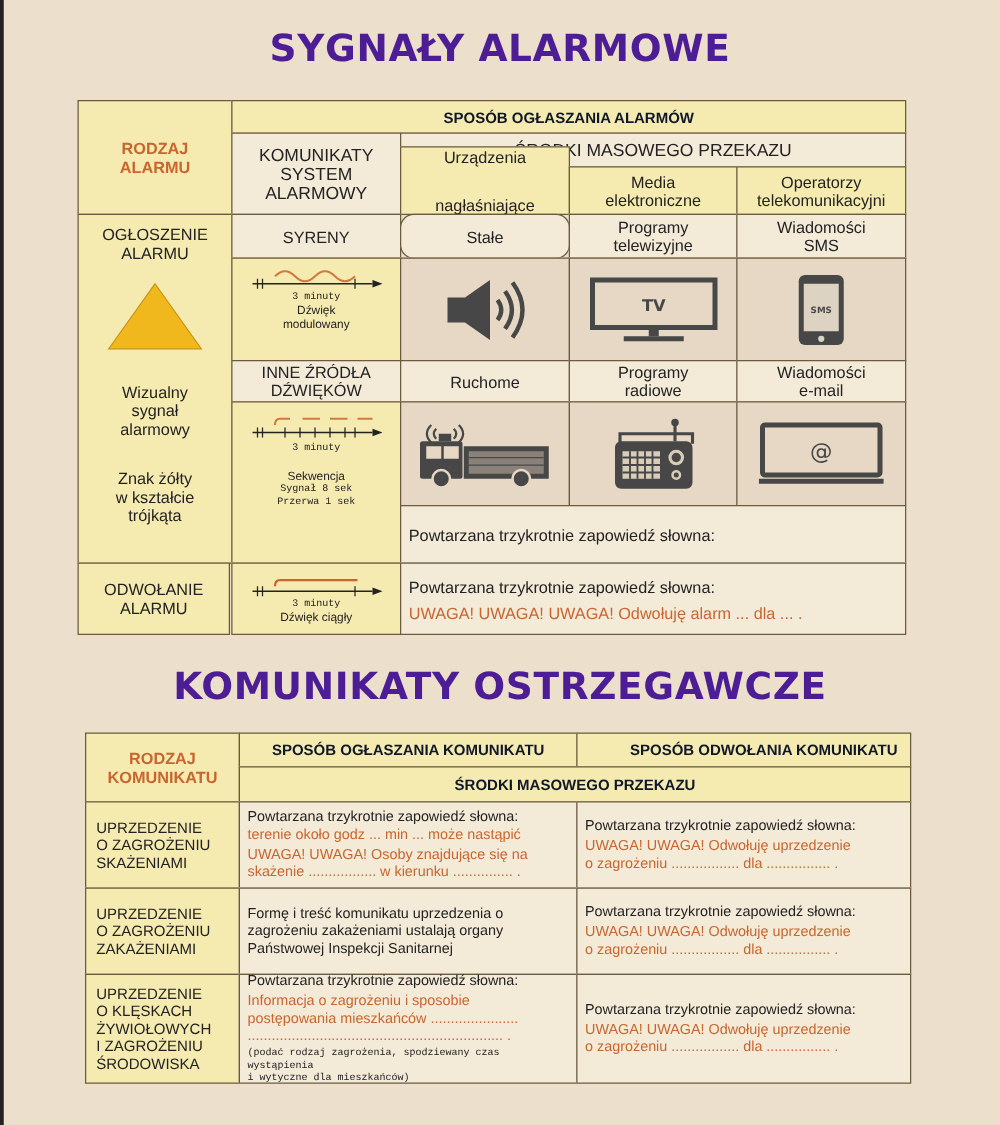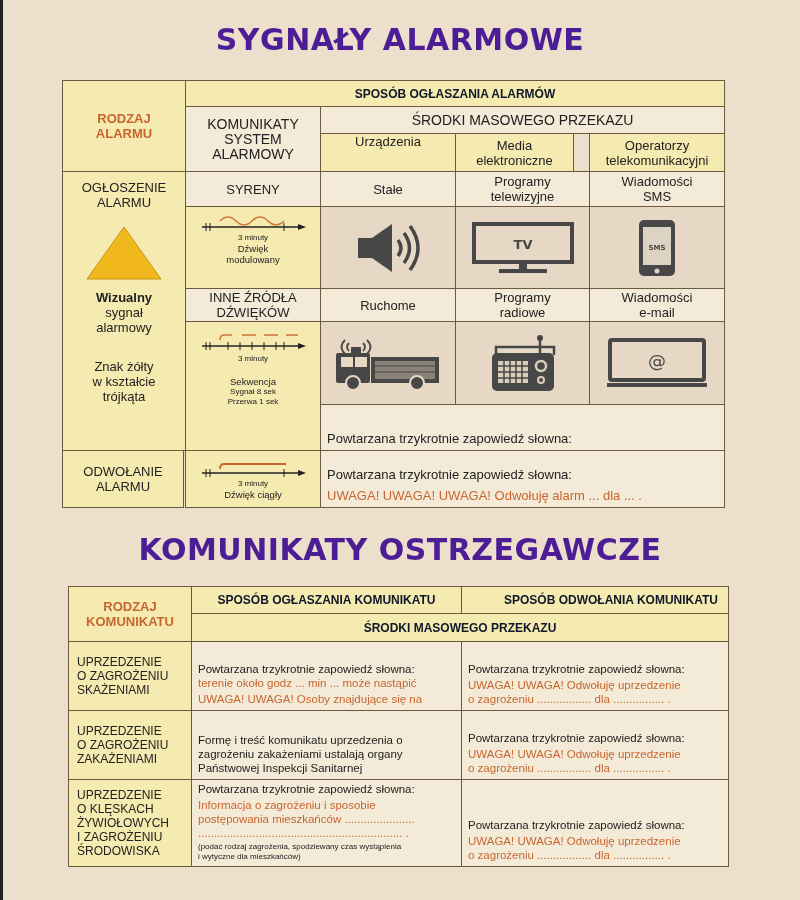--- a/index.html
+++ b/index.html
@@ -18,23 +18,23 @@
   .cell { position:absolute; box-sizing:border-box; border:1px solid #6b5a3e; display:flex; align-items:center; justify-content:center; text-align:center; flex-direction:column; }
   .y { background:#f5eab0; }
   .c { background:#f4ead8; }
   .g { background:#e6d8c4; }
   .orange { color:#c8662f; font-weight:bold; }
   .hdr { font-weight:bold; color:#0f172a; font-size:12px; }
   .s13 { font-size:13px; line-height:15px; }
   .s14 { font-size:14px; line-height:15px; }
   .s12 { font-size:12px; line-height:14px; }
   .s11 { font-size:11.5px; line-height:14px; }
-  .small { font-size:8px; line-height:10px; }
+  .small { font-size:8px; line-height:10px;font-family:Liberation Mono, monospace; }
   .mid { font-size:9.5px; line-height:11px; }
-  .msg { text-align:left; align-items:flex-start; justify-content:flex-end; padding:4px 6px; }
+  .msg { text-align:left; align-items:flex-start; justify-content:center; padding:4px 6px; }
   .msg .o { color:#c8662f; }
   .icon { color:#474747; }
 </style>
 </head>
 <body>
 
 <div class="frame-l"></div>
 
 <div class="title t1">SYGNAŁY ALARMOWE</div>
 
@@ -44,40 +44,40 @@
     <div class="orange s13">RODZAJ</div>
     <div class="orange s13">ALARMU</div>
   </div>
   <div class="cell y hdr" style="left:185px;top:80px;width:540px;height:27px;">SPOSÓB OGŁASZANIA ALARMÓW</div>
   <div class="cell c s14" style="left:185px;top:106px;width:136px;height:66px;">
     <div>KOMUNIKATY</div>
     <div>SYSTEM</div>
     <div>ALARMOWY</div>
   </div>
   <div class="cell c s14" style="left:320px;top:106px;width:405px;height:28px;">ŚRODKI MASOWEGO PRZEKAZU</div>
-  <div class="cell y s13" style="left:320px;top:133px;width:136px;height:55px;gap:24px;">
+  <div class="cell y s13" style="left:320px;top:117px;width:136px;height:55px;gap:24px;">
     <div>Urządzenia</div>
     <div>nagłaśniające</div>
   </div>
-  <div class="cell y s13" style="left:455px;top:133px;width:119px;height:39px;">
+  <div class="cell y s13" style="left:455px;top:133px;width:135px;height:39px;">
     <div>Media</div>
     <div>elektroniczne</div>
   </div>
   <div class="cell y s13" style="left:589px;top:133px;width:136px;height:39px;text-align:center;">
     <div>Operatorzy</div>
     <div>telekomunikacyjni</div>
   </div>
 
   <div class="cell y" style="left:62px;top:171px;width:124px;height:280px;justify-content:flex-start;padding-top:8px;">
     <div class="s13">OGŁOSZENIE</div>
     <div class="s13">ALARMU</div>
     <svg width="80" height="58" style="margin-top:14px;">
       <polygon points="40,3 77,55 3,55" fill="#f0b81c" stroke="#c89410" stroke-width="1"></polygon>
     </svg>
-    <div class="s13" style="margin-top:8px;font-weight:bold;">Wizualny</div>
+    <div class="s13" style="margin-top:24px;">Wizualny</div>
     <div class="s13">sygnał</div>
     <div class="s13">alarmowy</div>
     <div class="s13" style="margin-top:24px;">Znak żółty</div>
     <div class="s13">w kształcie</div>
     <div class="s13">trójkąta</div>
   </div>
 
   <div class="cell c s13" style="left:185px;top:171px;width:136px;height:36px;">SYRENY</div>
   <div class="cell y" style="left:185px;top:206px;width:136px;height:83px;justify-content:flex-start;padding-top:6px;">
     <svg width="110" height="20">
@@ -86,21 +86,21 @@
       <polygon points="100,11 108,14 100,17" fill="#222"></polygon>
       <line x1="8" y1="10" x2="8" y2="18" stroke="#222"></line>
       <line x1="12" y1="10" x2="12" y2="18" stroke="#222"></line>
       <line x1="86" y1="10" x2="86" y2="18" stroke="#222"></line>
     </svg>
     <div class="small">3 minuty</div>
     <div class="mid">Dźwięk</div>
     <div class="mid">modulowany</div>
   </div>
 
-  <div class="cell c s13" style="left:320px;top:171px;width:136px;height:36px;">Stałe</div>
+  <div class="cell c s13" style="left:320px;top:171px;width:136px;height:36px;border-radius:11px;">Stałe</div>
   <div class="cell c s13" style="left:455px;top:171px;width:135px;height:36px;">
     <div>Programy</div>
     <div>telewizyjne</div>
   </div>
   <div class="cell c s13" style="left:589px;top:171px;width:136px;height:36px;">
     <div>Wiadomości</div>
     <div>SMS</div>
   </div>
 
   <div class="cell g" style="left:320px;top:206px;width:136px;height:83px;">
@@ -252,20 +252,21 @@
 
   <div class="cell y s12" style="left:68px;top:641px;width:124px;height:70px;align-items:flex-start;padding-left:8px;text-align:left;">
     <div>UPRZEDZENIE</div>
     <div>O ZAGROŻENIU</div>
     <div>SKAŻENIAMI</div>
   </div>
   <div class="cell c msg s11" style="left:191px;top:641px;width:271px;height:70px;">
     <div>Powtarzana trzykrotnie zapowiedź słowna:</div>
     <div class="o">terenie około godz ... min ... może nastąpić</div>
     <div class="o" style="margin-top:2px;">UWAGA! UWAGA! Osoby znajdujące się na</div>
+    <div class="o">skażenie ................. w kierunku ............... .</div>
   </div>
   <div class="cell c msg s11" style="left:461px;top:641px;width:268px;height:70px;">
     <div>Powtarzana trzykrotnie zapowiedź słowna:</div>
     <div class="o" style="margin-top:2px;">UWAGA! UWAGA! Odwołuję uprzedzenie</div>
     <div class="o">o zagrożeniu ................. dla ................ .</div>
   </div>
 
   <div class="cell y s12" style="left:68px;top:710px;width:124px;height:70px;align-items:flex-start;padding-left:8px;text-align:left;">
     <div>UPRZEDZENIE</div>
     <div>O ZAGROŻENIU</div>

